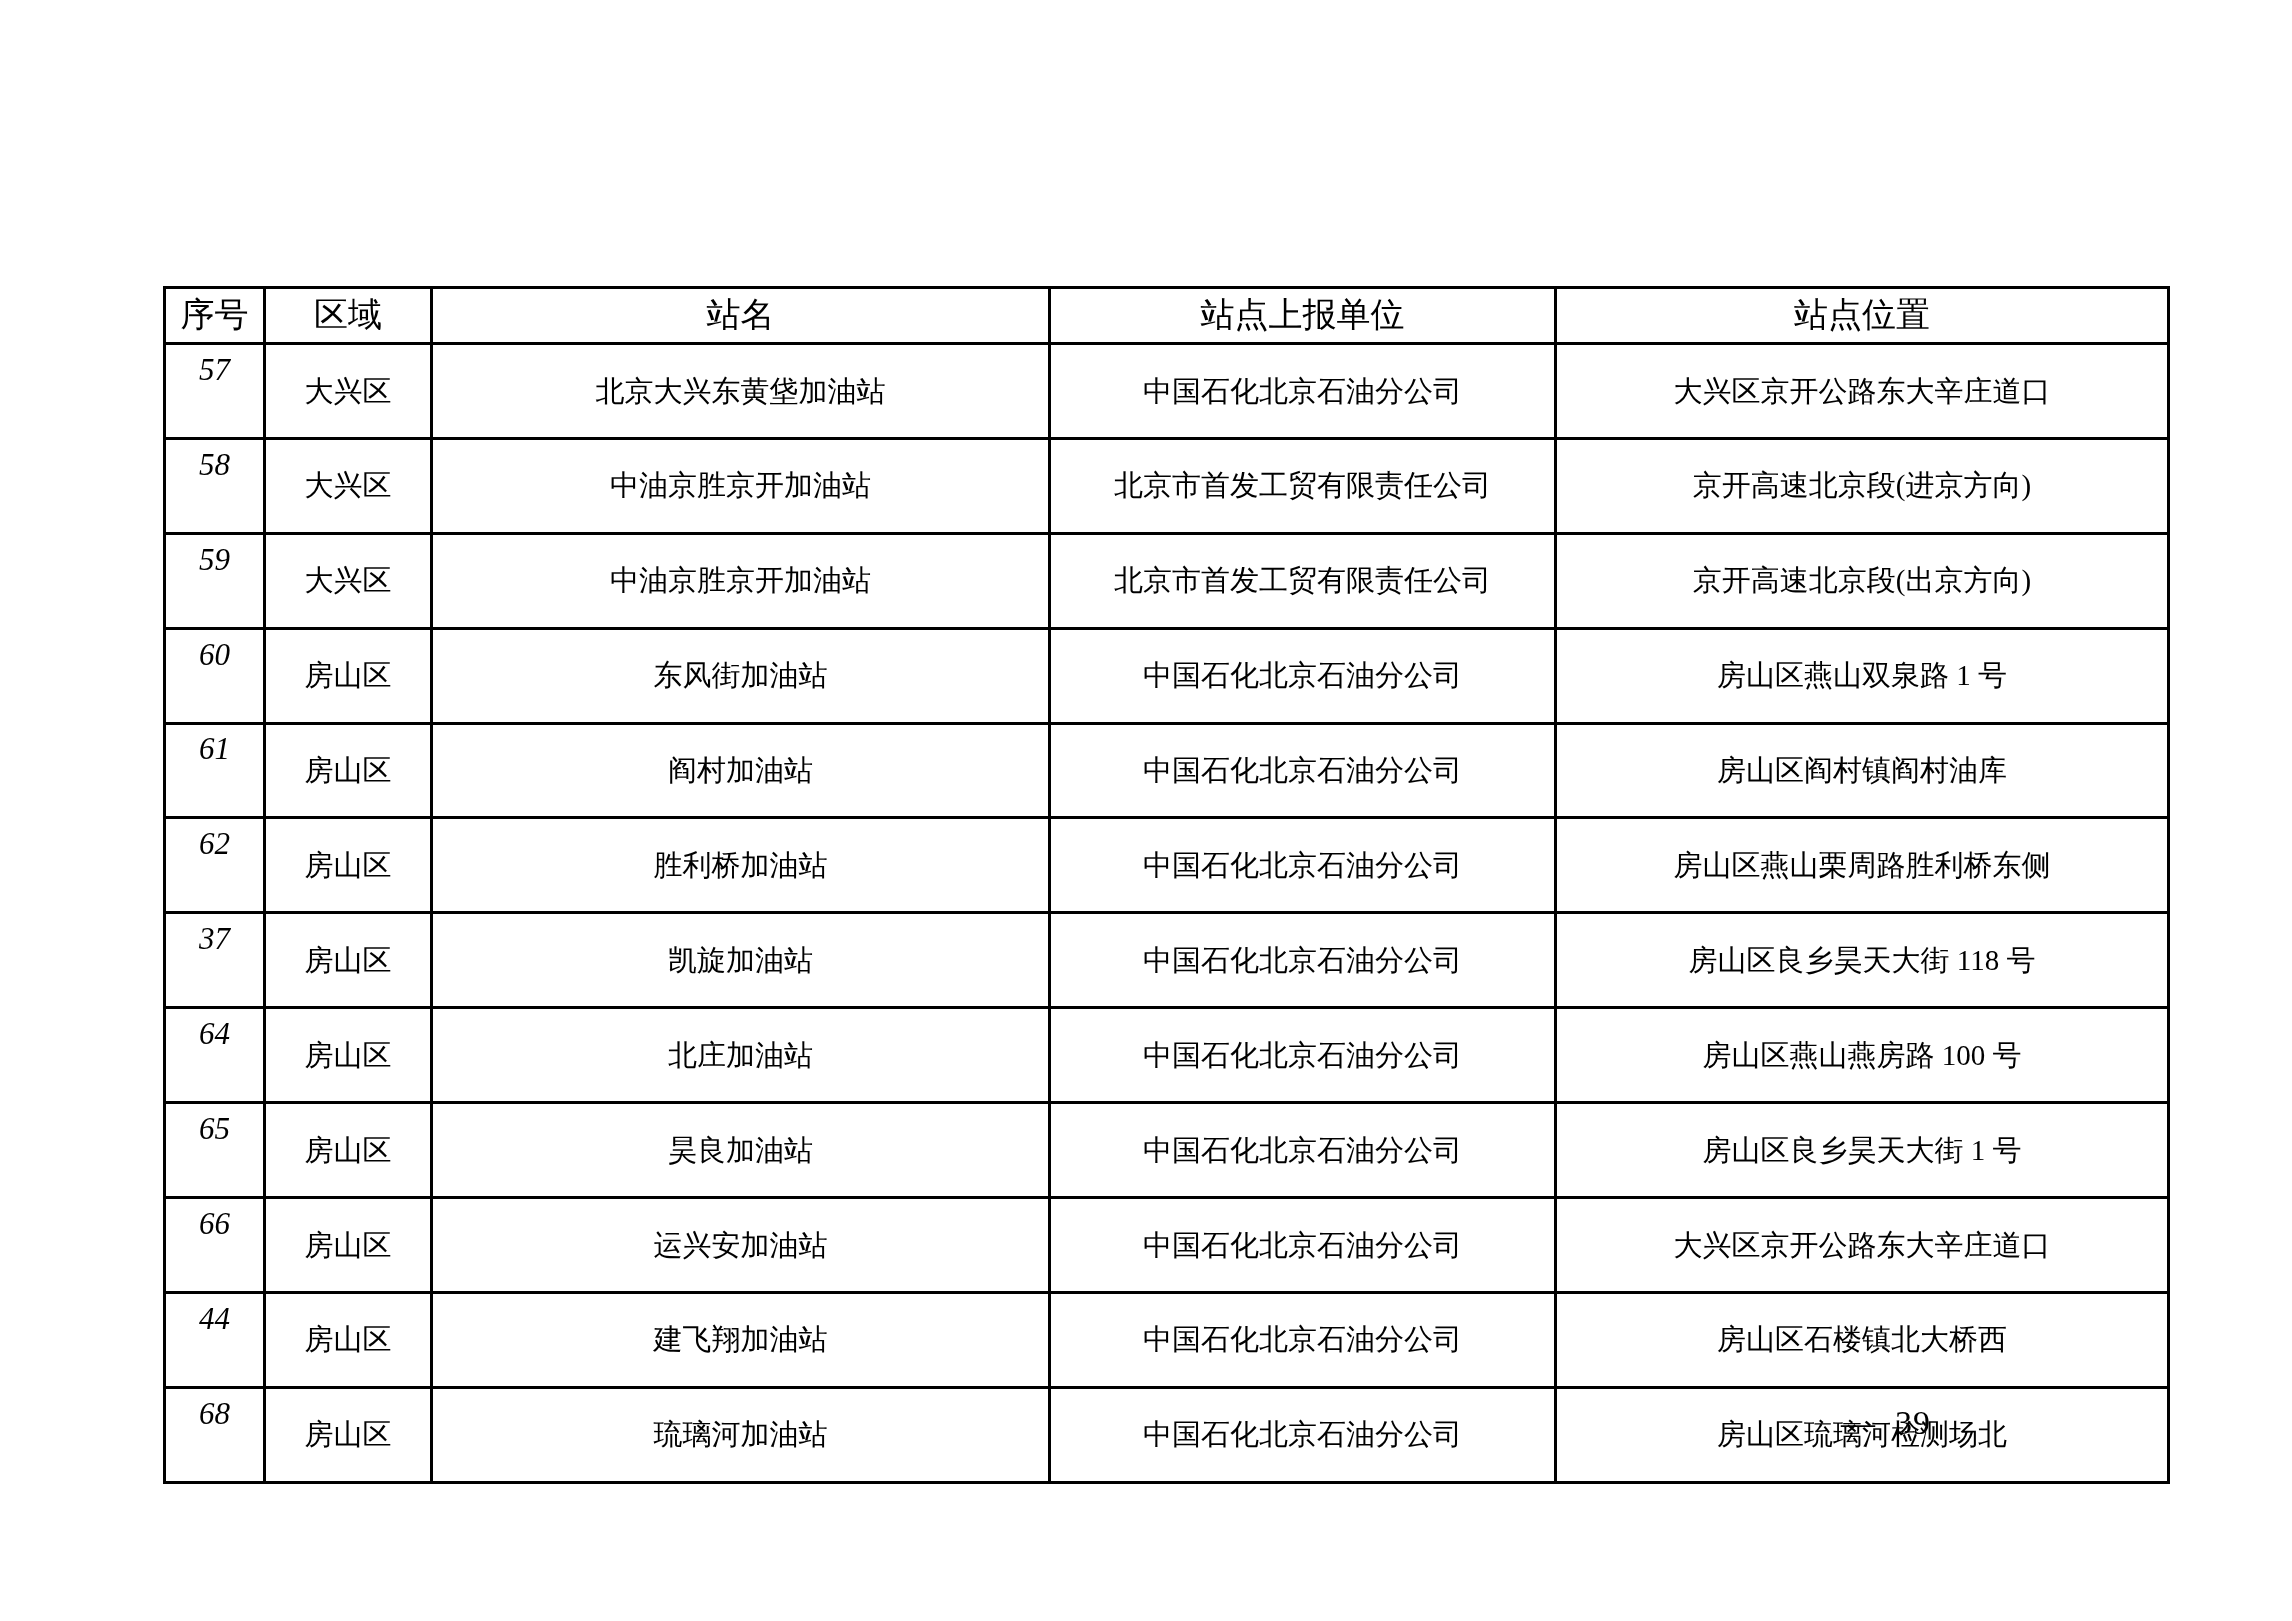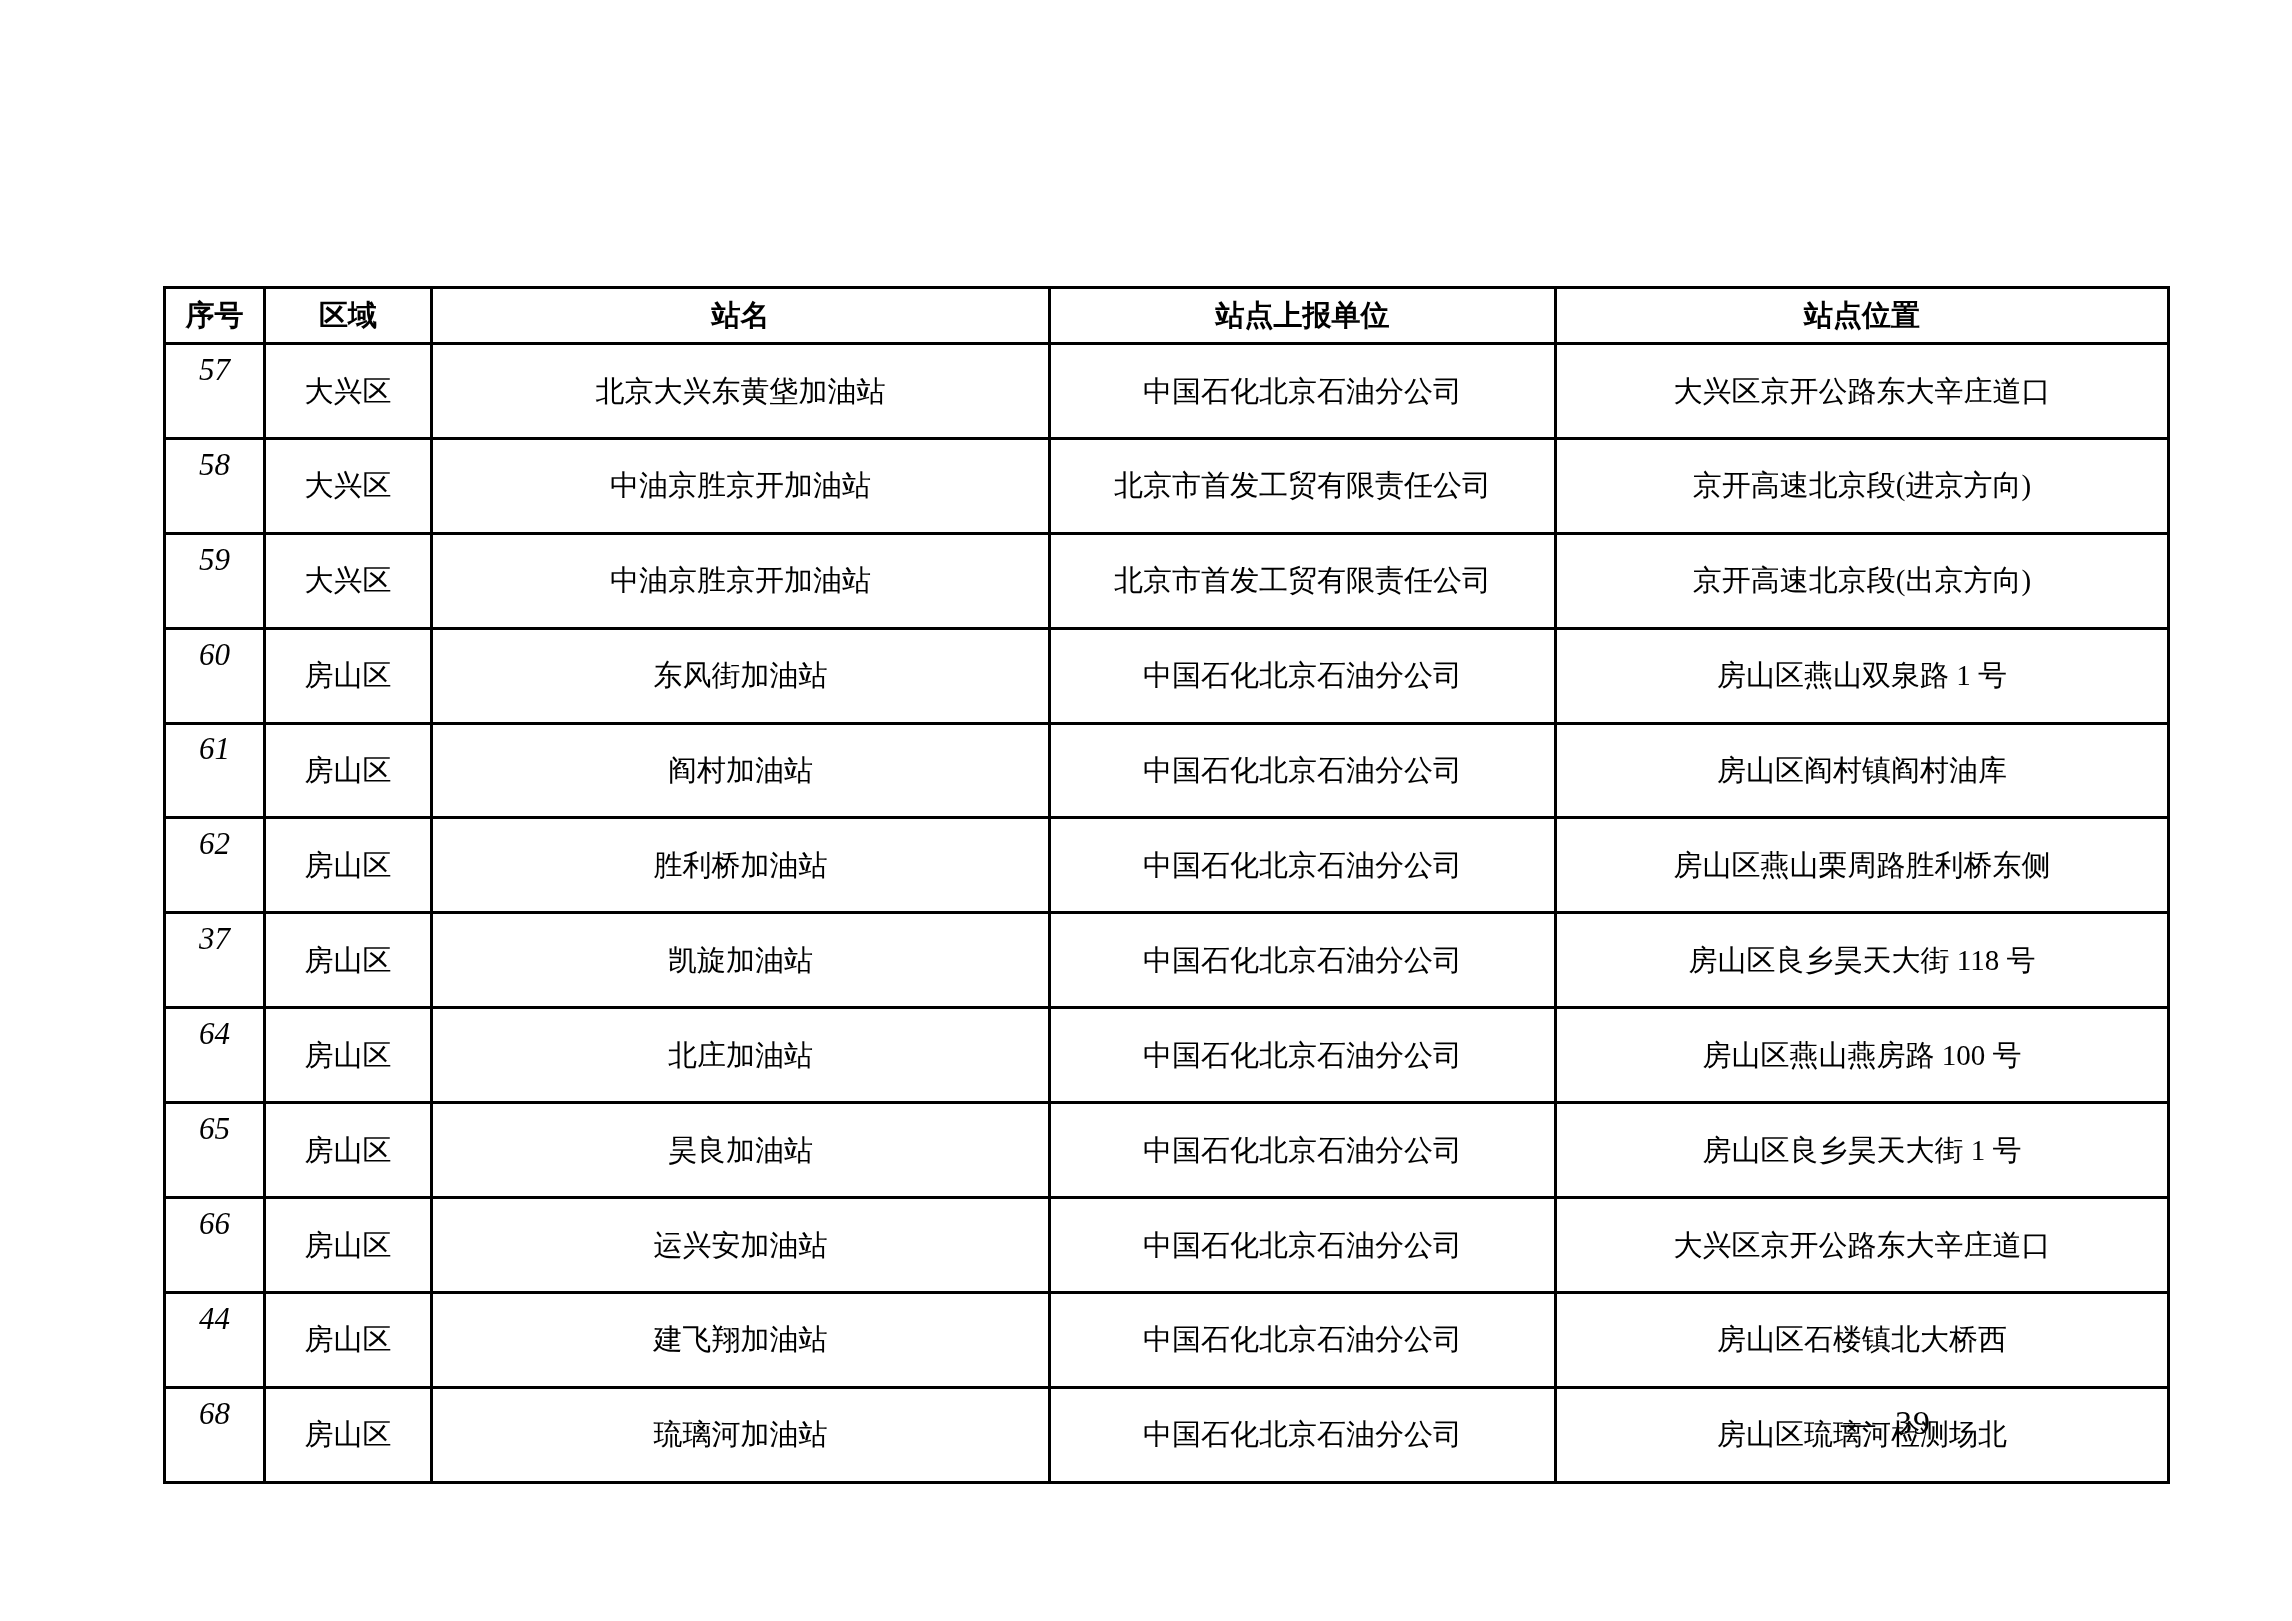--- a/index.html
+++ b/index.html
@@ -29,22 +29,21 @@
     text-align: center;
     font-weight: normal;
     font-size: 29px;
     line-height: 1.2;
     padding: 0;
     overflow: hidden;
   }
   .station-table thead th {
     height: 53px;
     vertical-align: middle;
-    font-size: 29px;
-    font-weight: bold;
+    font-size: 34px;
   }
   .station-table tbody td {
     height: 86px;
     vertical-align: middle;
   }
   
   .station-table tbody td.c0 {
     vertical-align: top;
     padding-top: 5.9px;
     font-size: 31px;

